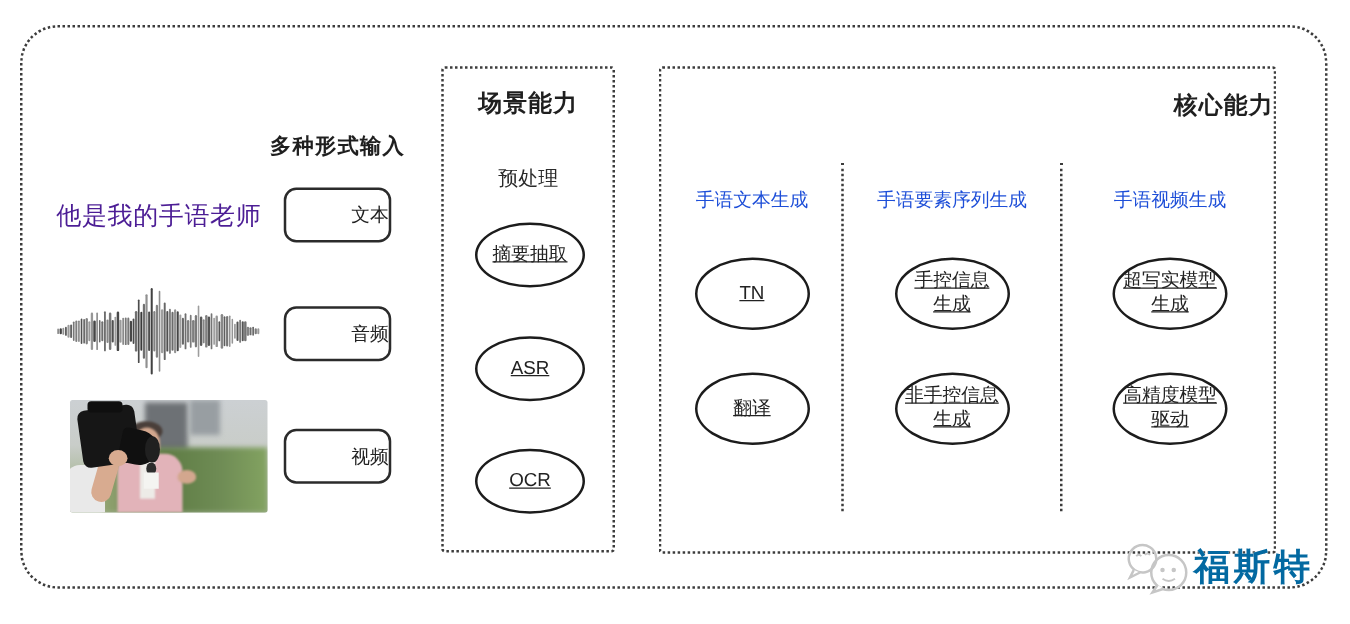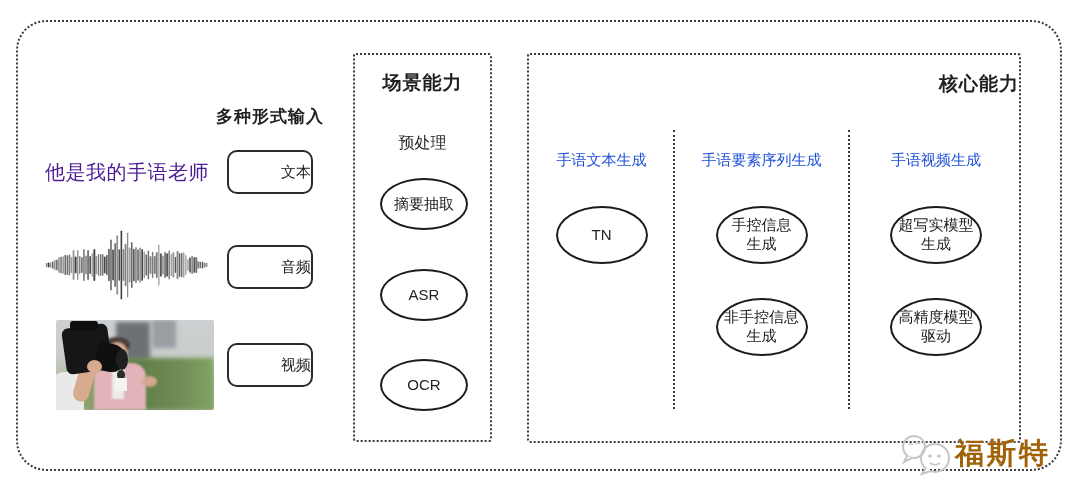--- a/index.html
+++ b/index.html
@@ -80,20 +80,21 @@
     position:absolute; left:0; top:78px; width:100%;
     text-align:center; font-size:16px; color:#2a2a2a;
   }
   .oval {
     position:absolute;
     border:2.5px solid #1c1c1c; border-radius:50%;
     background:#fff;
     display:flex; align-items:center; justify-content:center;
     text-align:center; white-space:pre-line; line-height:1.25;
     color:#222;
+    text-decoration:underline;
   }
   .scene-panel .oval { left:25px; width:88px; height:52px; font-size:15px; }
   .scene-panel .oval.n0 { top:123px; }
   .scene-panel .oval.n1 { top:214px; }
   .scene-panel .oval.n2 { top:304px; }
 
   
   .core-panel {
     position:absolute; left:527px; top:53px; width:494px; height:390px;
     border:2px dotted #3c3c3c; border-radius:3px;
@@ -120,21 +121,21 @@
   .core-col .oval.r0 { top:151px; }
   .core-col .oval.r1 { top:243px; }
 
   
   .watermark {
     position:absolute; left:899px; top:430px; width:160px; height:48px;
     display:flex; align-items:center; z-index:5;
   }
   .wm-logo { width:56px; height:44px; flex:0 0 auto; }
   .wm-text {
-    font-size:29px; font-weight:bold; color:#a16207; letter-spacing:3px;
+    font-size:29px; font-weight:bold; color:#0369a1; letter-spacing:3px;
     text-shadow:0 0 1px #ffffff; white-space:nowrap;
   }
 </style>
 </head>
 <body>
 
 <div id="canvas">
 
   <div class="outer-frame"></div>
 
@@ -264,20 +265,21 @@
   </div>
 
   <div class="core-panel">
     <div class="core-title">核心能力</div>
     <div class="core-divider d0"></div>
     <div class="core-divider d1"></div>
 
     <div class="core-col c0">
       <div class="col-header">手语文本生成</div>
       <div class="oval r0">TN</div>
+      <div class="oval r1">翻译</div>
     </div>
 
     <div class="core-col c1">
       <div class="col-header">手语要素序列生成</div>
       <div class="oval r0">手控信息
 生成</div>
       <div class="oval r1">非手控信息
 生成</div>
     </div>
 

